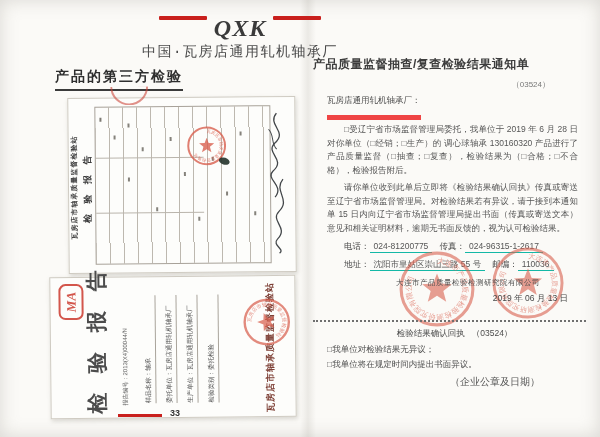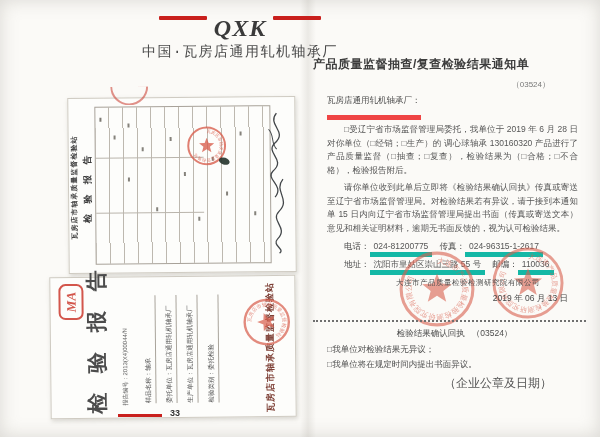--- a/index.html
+++ b/index.html
@@ -60,50 +60,51 @@
   
   .rp{position:absolute;left:313px;top:50px;width:275px;height:380px;color:#555;}
   .rp-title{position:absolute;top:6px;left:0;width:100%;text-align:left;font-size:12px;
     font-weight:bold;color:#3c3c3c;letter-spacing:.5px;}
   .rp-no{position:absolute;top:29px;right:38px;font-size:8px;color:#787878;}
   .rp-flow{position:absolute;top:44px;left:14px;right:10px;font-size:8.5px;line-height:1.62;
     color:#565656;text-align:justify;}
   .salut{display:inline-block;border-bottom:5px solid #ef4444;padding-bottom:7px;color:#4c4c4c;}
   .para{text-indent:2em;margin-top:3px;}
   .contact{margin-top:4px;margin-left:2em;white-space:nowrap;}
-  .contact .val{border-bottom:5px solid #14b8a6;padding:0 4px 1px 4px;}
+  .contact .val{border-bottom:1px solid #14b8a6;padding:0 4px 1px 4px;}
   .contact .lbl{color:#4c4c4c;}
   .rp-issuer{position:absolute;top:228px;left:45px;width:220px;text-align:center;font-size:7.5px;
     color:#4f4f4f;z-index:3;letter-spacing:.5px;}
   .rp-date{position:absolute;top:243px;left:95px;width:160px;text-align:right;font-size:8.5px;
     color:#474747;z-index:3;}
   .dotted{position:absolute;top:270px;left:0;right:2px;border-top:2px dotted #6f6f6f;z-index:3;}
   .receipt{position:absolute;top:278px;left:4px;width:100%;text-align:center;font-size:8.5px;
     color:#4c4c4c;z-index:3;}
   .opt1{position:absolute;top:294px;left:14px;font-size:8.5px;color:#4f4f4f;}
   .opt2{position:absolute;top:309px;left:14px;font-size:8.5px;color:#4f4f4f;}
-  .seal-note{position:absolute;top:325px;right:36px;font-size:12px;color:#555;}
+  .seal-note{position:absolute;top:325px;right:48px;font-size:10px;color:#555;}
   .st-a{left:85px;top:200px;z-index:2;}
   .st-b{left:178px;top:196px;z-index:2;}
 </style>
 </head>
 <body>
 
 <div class="canvas">
   <div class="gutter"></div>
 
   <div class="hdr">
     <div class="hdr-row">
       <div class="redline"></div>
       <div class="qxk">QXK</div>
       <div class="redline"></div>
     </div>
     <div class="hdr-co">中国·瓦房店通用轧机轴承厂</div>
   </div>
 
+  <div class="lp-title">产品的第三方检验</div>
 
   <div class="sheet sheet1">
     <div class="half-stamp"></div>
     <div class="vhead">
       <div class="l1">瓦房店市轴承质量监督检验站</div>
       <div class="l2">检 验 报 告</div>
     </div>
     <div class="tbl">
       <div class="tbl-marks"></div>
     </div>

